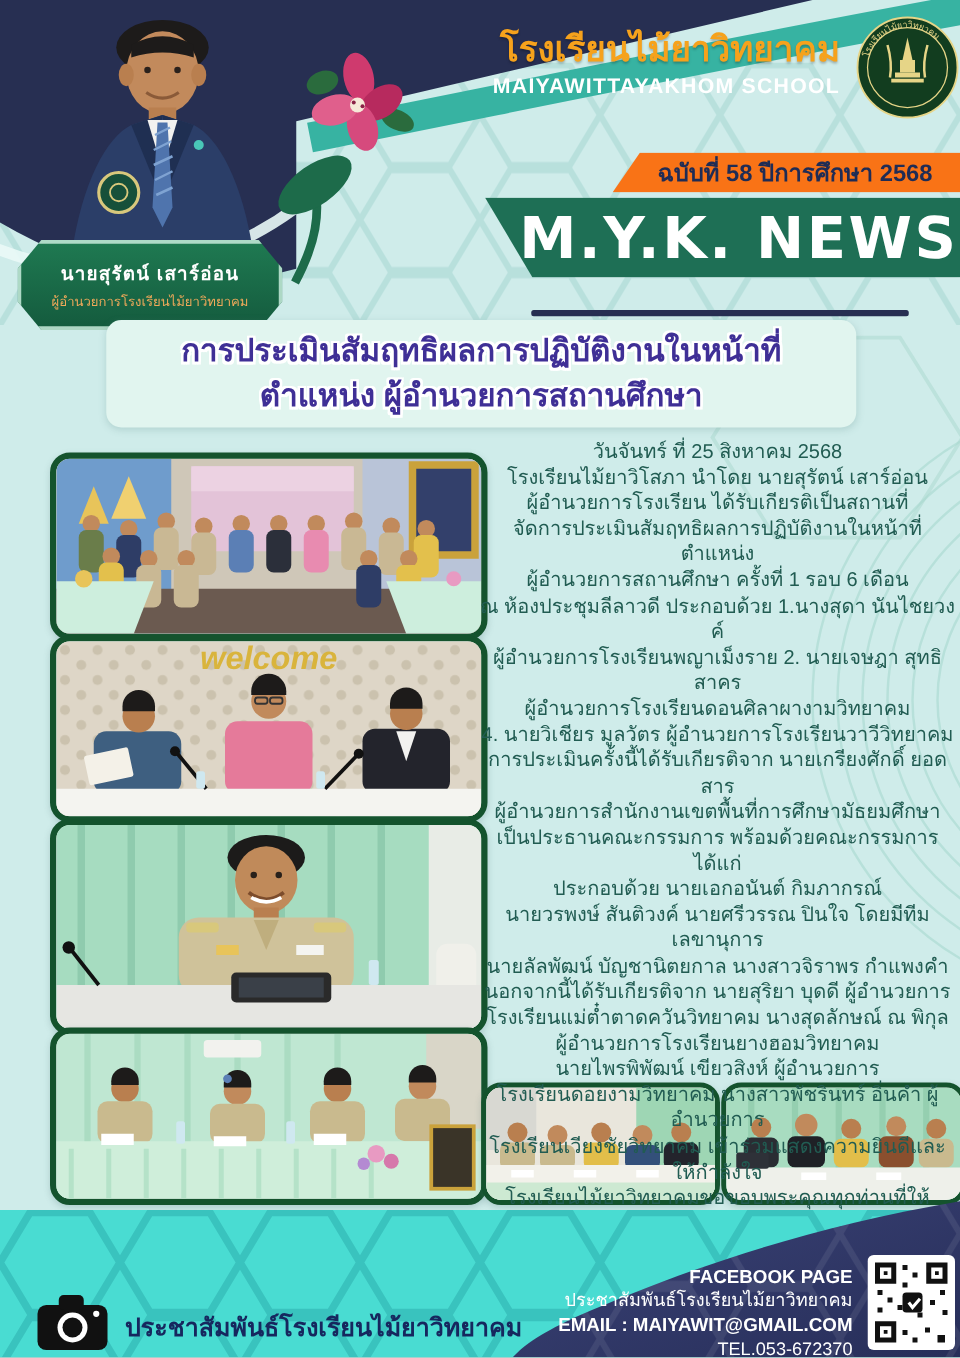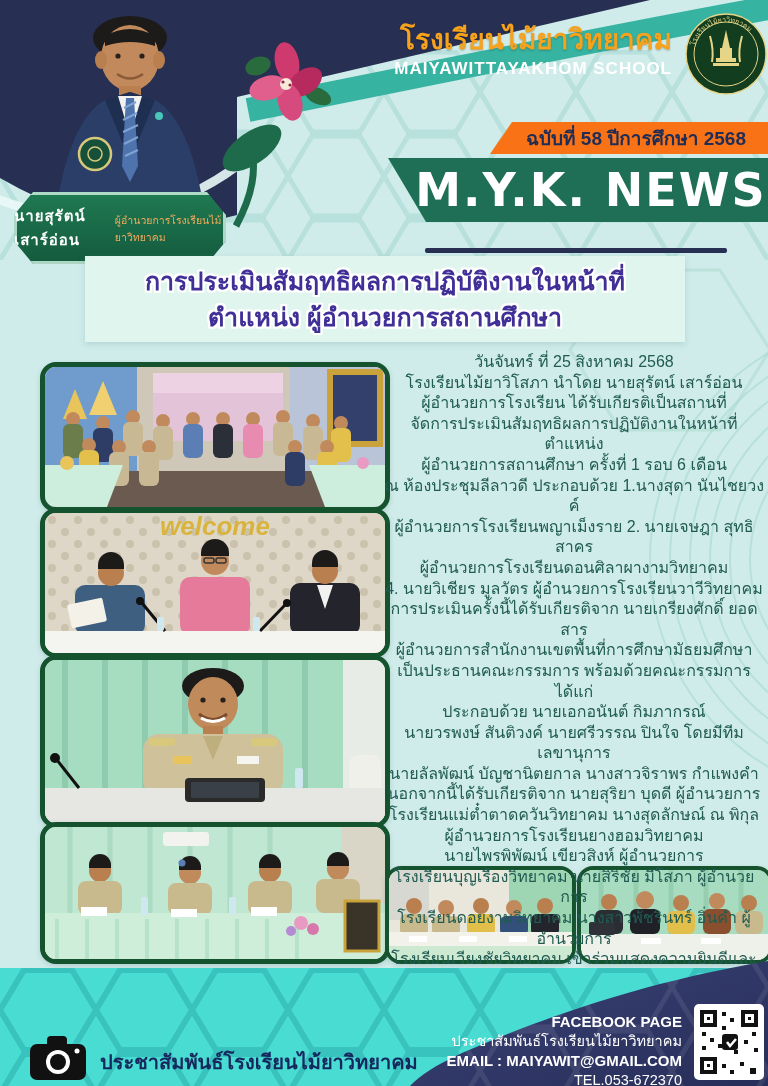--- a/index.html
+++ b/index.html
@@ -6,37 +6,37 @@
   #page{position:relative;width:768px;height:1086px;margin:0 auto;overflow:hidden;
         background:#cfecea;font-family:"Liberation Sans","DejaVu Sans",sans-serif;}
   .abs{position:absolute;}
   
   #school-names{position:absolute;left:300px;top:24px;width:372px;text-align:right;line-height:1.15;}
   #school-name-th{color:#f6a21c;font-size:28px;font-weight:800;text-shadow:0 1px 2px rgba(0,0,0,.25);}
   #school-name-en{color:#ffffff;font-size:17px;font-weight:700;letter-spacing:1px;margin-top:3px;}
   #name-tag{position:absolute;left:14px;top:192px;width:212px;height:72px;
     background:linear-gradient(180deg,#1f7a52,#145a3d);
     clip-path:polygon(9% 0,91% 0,100% 32%,100% 68%,91% 100%,9% 100%,0 68%,0 32%);
-    display:flex;flex-direction:row;align-items:center;justify-content:center;
+    display:flex;flex-direction:column;align-items:center;justify-content:center;
     box-shadow:0 0 0 3px rgba(200,236,220,.85) inset;}
   #director-name{color:#fff;font-size:15px;font-weight:700;letter-spacing:1px;}
   #director-title{color:#f0a95a;font-size:10.5px;margin-top:2px;}
   #issue-band{position:absolute;left:490px;top:122px;width:278px;height:32px;background:#f97316;
     clip-path:polygon(22px 0,100% 0,100% 100%,0 100%);
     display:flex;align-items:center;justify-content:center;}
   #issue-band span{color:#1f2c55;font-size:19px;font-weight:800;padding-left:14px;}
   #myk-band{position:absolute;left:388px;top:158px;width:380px;height:64px;background:#1e6f55;
     clip-path:polygon(0 0,100% 0,100% 100%,38px 100%);
     display:flex;align-items:center;justify-content:center;box-shadow:0 4px 6px rgba(0,0,0,.15);}
   #myk-band span{color:#fff;font-size:46px;font-weight:800;letter-spacing:2px;padding-left:26px;
     font-family:"DejaVu Sans","Liberation Sans",sans-serif;}
   #myk-underline{position:absolute;left:425px;top:248px;width:302px;height:5px;background:#272f52;border-radius:2px;}
   
   #headline-card{position:absolute;left:85px;top:256px;width:600px;height:86px;background:#e1f5ef;
-    border-radius:0;display:flex;flex-direction:column;align-items:center;justify-content:center;
+    border-radius:12px;display:flex;flex-direction:column;align-items:center;justify-content:center;
     box-shadow:0 2px 6px rgba(90,140,135,.25);}
   .headline-line{color:#3f2f96;font-size:25px;font-weight:800;line-height:36px;
     text-shadow:-2px -2px 0 #fff,2px -2px 0 #fff,-2px 2px 0 #fff,2px 2px 0 #fff,0 -2px 0 #fff,0 2px 0 #fff,-2px 0 0 #fff,2px 0 0 #fff;}
   
   .photo{position:absolute;border:5px solid #14532d;border-radius:16px;overflow:hidden;
     box-shadow:0 2px 5px rgba(80,120,120,.25);background:#dfe8e4;}
   .photo svg{display:block;}
   
   #article-text{position:absolute;left:383px;top:352px;width:382px;text-align:center;
     color:#215c52;font-size:16px;line-height:20.6px;font-weight:500;}
@@ -386,21 +386,20 @@
       <div>การประเมินครั้งนี้ได้รับเกียรติจาก นายเกรียงศักดิ์ ยอดสาร</div>
       <div>ผู้อำนวยการสำนักงานเขตพื้นที่การศึกษามัธยมศึกษา</div>
       <div>เป็นประธานคณะกรรมการ พร้อมด้วยคณะกรรมการ ได้แก่</div>
       <div>ประกอบด้วย นายเอกอนันต์ กิมภากรณ์</div>
       <div>นายวรพงษ์ สันติวงค์  นายศรีวรรณ ปินใจ โดยมีทีมเลขานุการ</div>
       <div>นายลัลพัฒน์ บัญชานิตยกาล  นางสาวจิราพร กำแพงคำ</div>
       <div>นอกจากนี้ได้รับเกียรติจาก นายสุริยา บุดดี ผู้อำนวยการ</div>
       <div>โรงเรียนแม่ต๋ำตาดควันวิทยาคม นางสุดลักษณ์ ณ พิกุล</div>
       <div>ผู้อำนวยการโรงเรียนยางฮอมวิทยาคม</div>
       <div>นายไพรพิพัฒน์ เขียวสิงห์ ผู้อำนวยการ</div>
-      <div>โรงเรียนบุญเรืองวิทยาคม  นายสิริชัย มีโสภา ผู้อำนวยการ</div>
       <div>โรงเรียนดอยงามวิทยาคม นางสาวพัชรินทร์ อิ่นคำ ผู้อำนวยการ</div>
       <div>โรงเรียนเวียงชัยวิทยาคม เข้าร่วมแสดงความยินดีและให้กำลังใจ</div>
       <div>โรงเรียนไม้ยาวิทยาคมขอขอบพระคุณทุกท่านที่ให้เกียรติเข้า</div>
       <div>ร่วมกิจกรรมในครั้งนี้อย่างอบอุ่นและสร้างสรรค์</div>
     </div>
 
   <div id="footer"></div>
   <svg class="abs" style="left:0;top:968px;" width="768" height="118">
     <defs>
       <pattern id="hexF" width="96" height="84" patternUnits="userSpaceOnUse">

